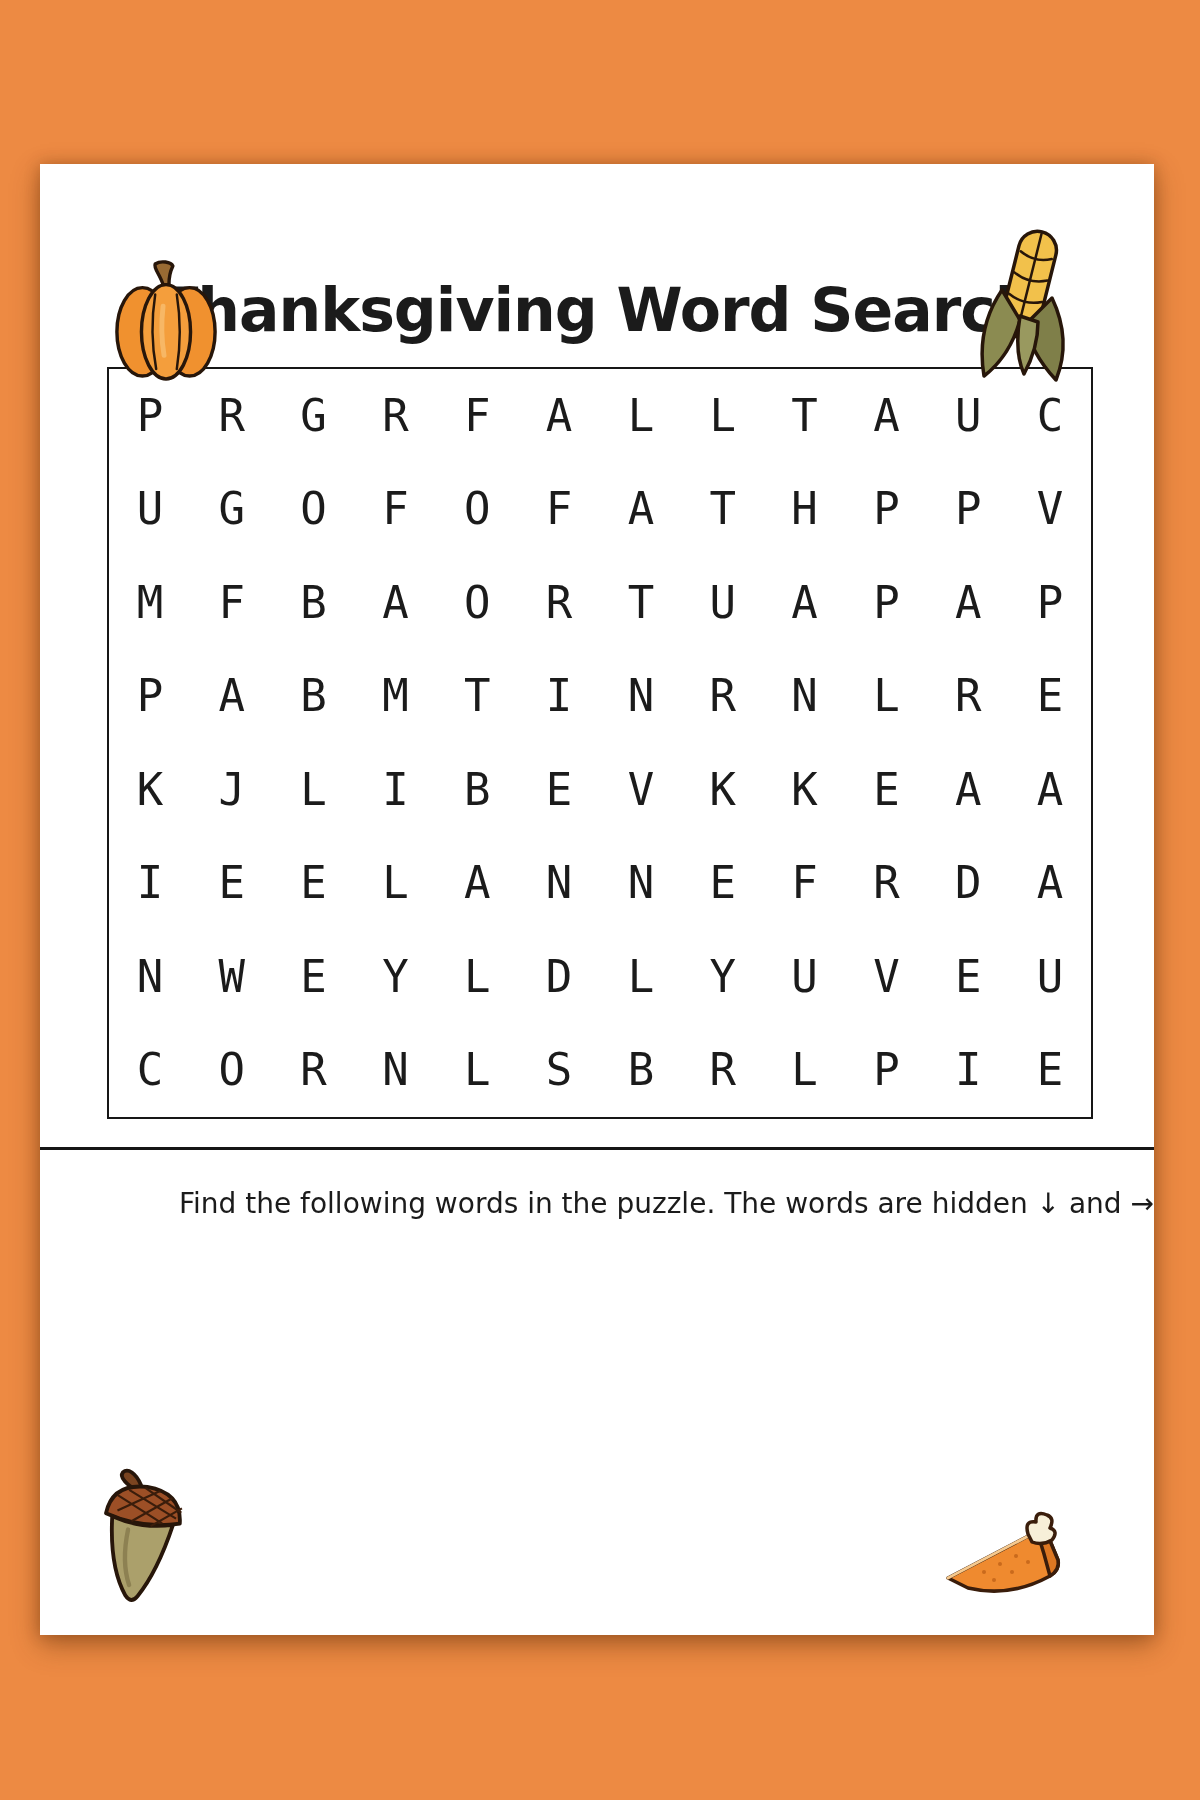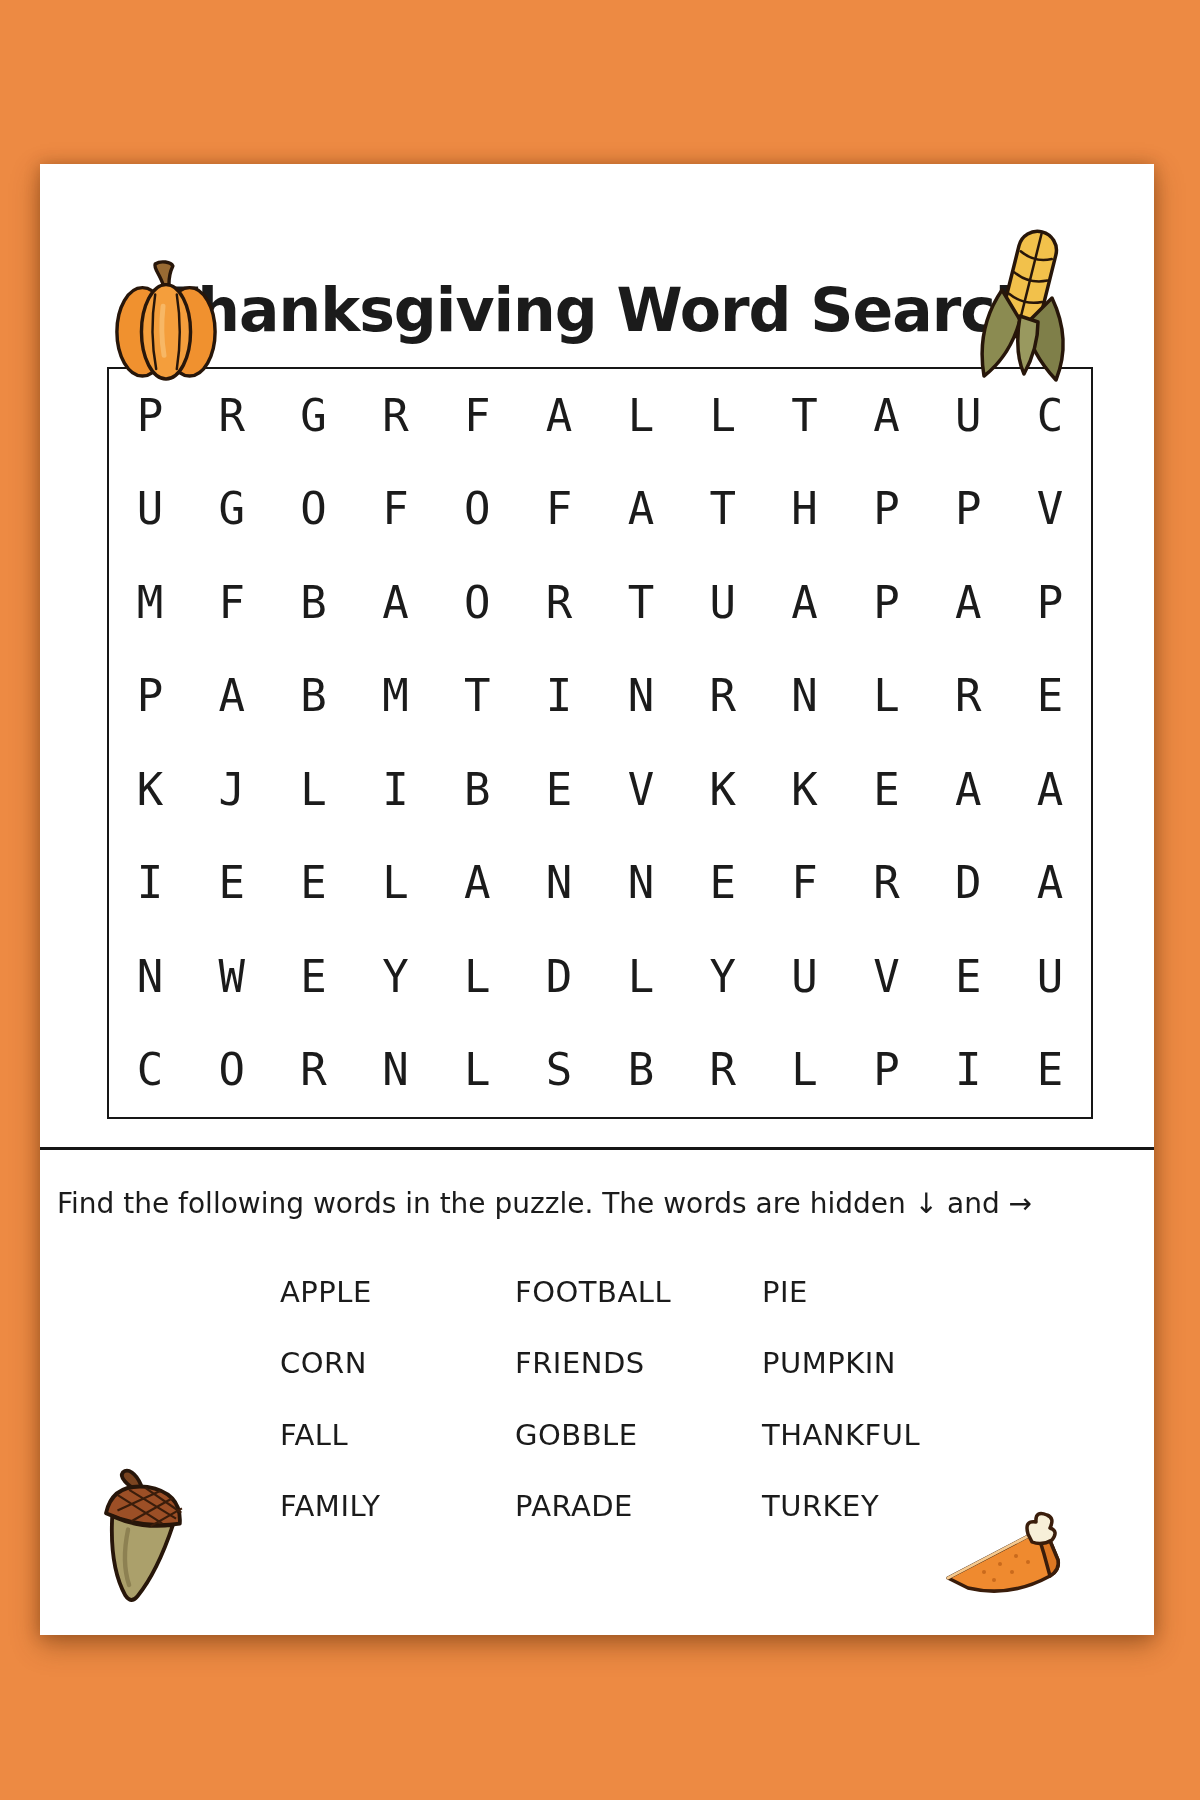--- a/index.html
+++ b/index.html
@@ -66,21 +66,21 @@
   }
   .divider{
     position:absolute;
     left:0; right:0; top:983px;
     height:3px;
     background:#161616;
   }
   .instruction{
     position:absolute;
     left:0; right:0; top:1022px;
-    text-align:left;
+    text-align:right;
     font-size:28px;
     line-height:1.3;
     white-space:nowrap;
     padding-left:17px;
   }
   .word-list{
     position:absolute;
     left:240px; top:1092px;
     display:grid;
     grid-template-columns:235px 247px auto;
@@ -226,34 +226,20 @@
       <div class="cell">L</div>
       <div class="cell">P</div>
       <div class="cell">I</div>
       <div class="cell">E</div>
     </div>
 
   <div class="divider"></div>
 
   <div class="instruction">Find the following words in the puzzle. The words are hidden ↓ and →</div>
 
-  <div class="word-list">
-      <div class="word">APPLE</div>
-      <div class="word">FOOTBALL</div>
-      <div class="word">PIE</div>
-      <div class="word">CORN</div>
-      <div class="word">FRIENDS</div>
-      <div class="word">PUMPKIN</div>
-      <div class="word">FALL</div>
-      <div class="word">GOBBLE</div>
-      <div class="word">THANKFUL</div>
-      <div class="word">FAMILY</div>
-      <div class="word">PARADE</div>
-      <div class="word">TURKEY</div>
-    </div>
 
   <div class="illu acorn">
     <svg viewBox="0 0 92 126" xmlns="http://www.w3.org/2000/svg">
       <g stroke="#27160a" stroke-width="3.5" stroke-linejoin="round" stroke-linecap="round">
         <path d="M40 14 C34 4 26 0 22 5 C19 10 28 16 38 20 Z" fill="#7a4420"></path>
         <path d="M12 44 Q14 16 46 15 Q78 16 80 44 Q46 54 12 44 Z" fill="var(--acorn-cap)"></path>
         <path d="M18 46 Q22 92 40 116 Q46 123 51 115 Q66 90 74 46 Q46 54 18 46 Z" fill="var(--acorn-body)"></path>
       </g>
       <g stroke="#3a1d0b" stroke-width="2" fill="none">
         <path d="M20 26 L64 46 M30 20 L76 40 M44 16 L80 34 M70 22 L36 48 M58 17 L22 40 M80 30 L54 50"></path>

